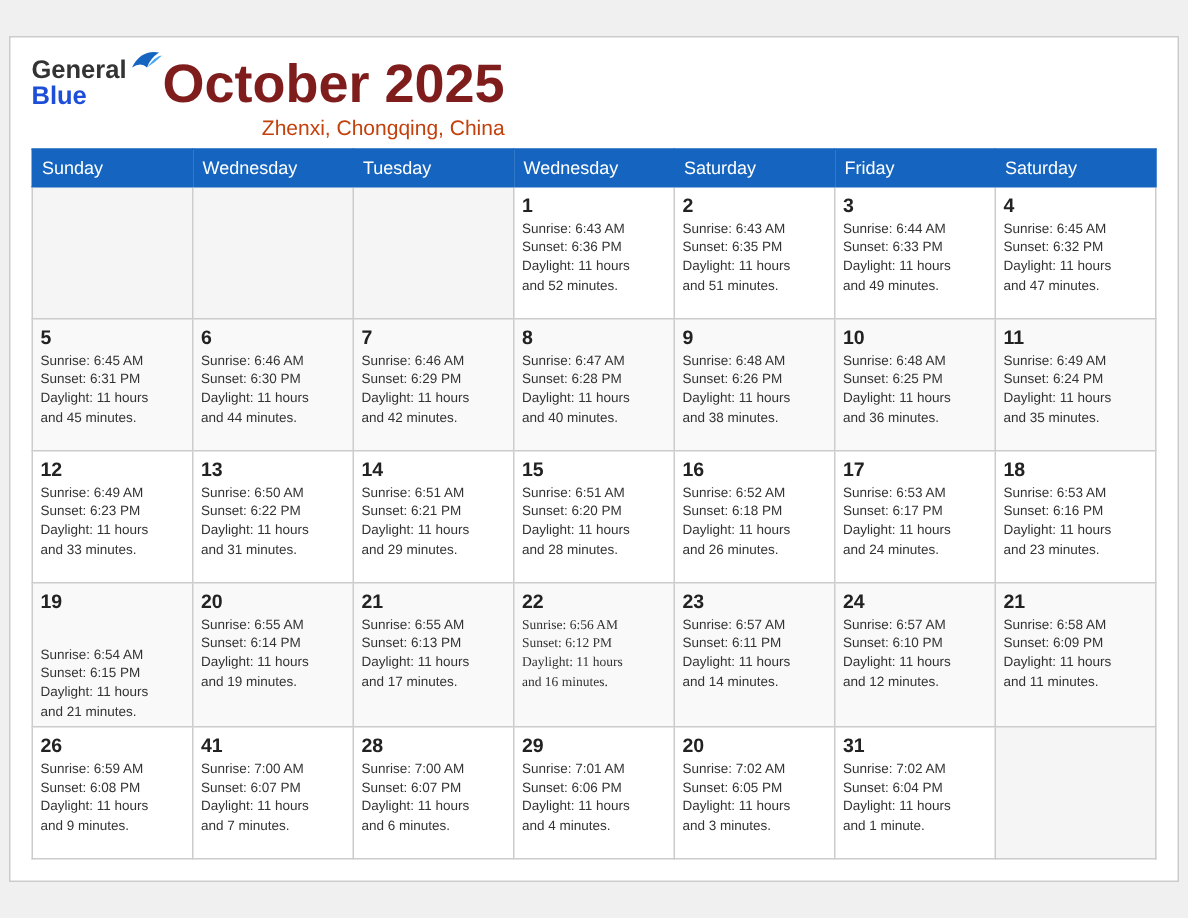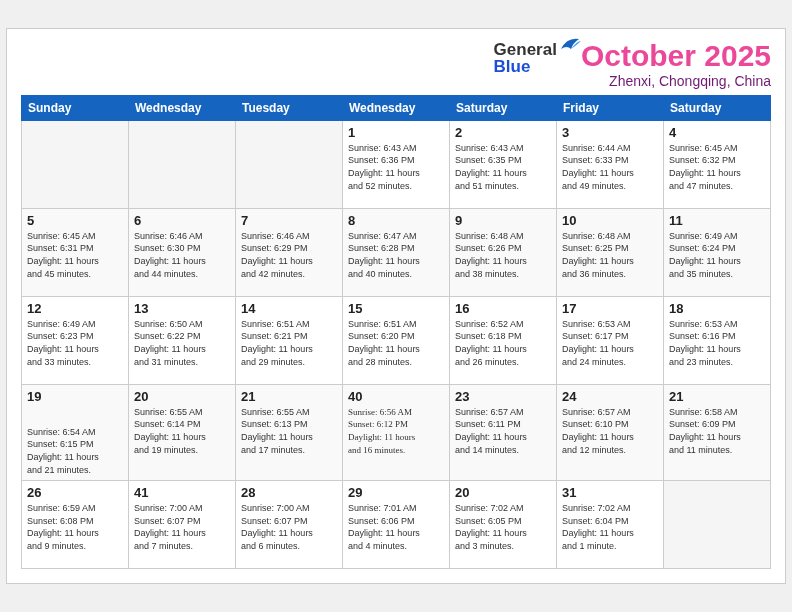--- a/index.html
+++ b/index.html
@@ -14,50 +14,50 @@
       overflow: hidden;
     }
     .calendar-container {
       background: white;
       width: 780px;
       padding: 10px 14px 14px 14px;
       border: 1px solid #ccc;
     }
     .header {
       display: flex;
-      justify-content: flex-end;
+      justify-content: flex-start;
       align-items: flex-start;
       margin-bottom: 6px;
     }
     .logo {
       display: flex;
       flex-direction: column;
       align-items: flex-start;
     }
     .title-block {
       text-align: right;
     }
     .month-title {
-      font-size: 30px;
+      font-size: 36px;
       font-weight: bold;
-      color: #ec4899;
+      color: #7f1d1d;
     }
     .subtitle {
       font-size: 14px;
-      color: #701a75;
+      color: #c2410c;
     }
     .cal-grid {
       width: 100%;
       border-collapse: collapse;
     }
     .cal-grid th {
       background: #1565C0;
       color: white;
       font-size: 12px;
-      font-weight: bold;
+      font-weight: normal;
       text-align: left;
       padding: 5px 6px;
       border: 1px solid #1565C0;
       margin-top: 10px;
     }
     .cal-grid td {
       vertical-align: top;
       border: 1px solid #ccc;
       padding: 4px 5px;
       width: calc(100% / 7);
@@ -274,21 +274,21 @@
 and 19 minutes.</div>
           </td>
           <td>
             <span class="day-num">21</span>
             <div class="day-info" style="white-space: pre-line;">Sunrise: 6:55 AM
 Sunset: 6:13 PM
 Daylight: 11 hours
 and 17 minutes.</div>
           </td>
           <td>
-            <span class="day-num">40</span>
+            <span class="day-num">22</span>
             <div class="day-info" style="white-space: pre-line; font-family: Liberation Serif, serif;">Sunrise: 6:56 AM
 Sunset: 6:12 PM
 Daylight: 11 hours
 and 16 minutes.</div>
           </td>
           <td>
             <span class="day-num">23</span>
             <div class="day-info" style="white-space: pre-line;">Sunrise: 6:57 AM
 Sunset: 6:11 PM
 Daylight: 11 hours

